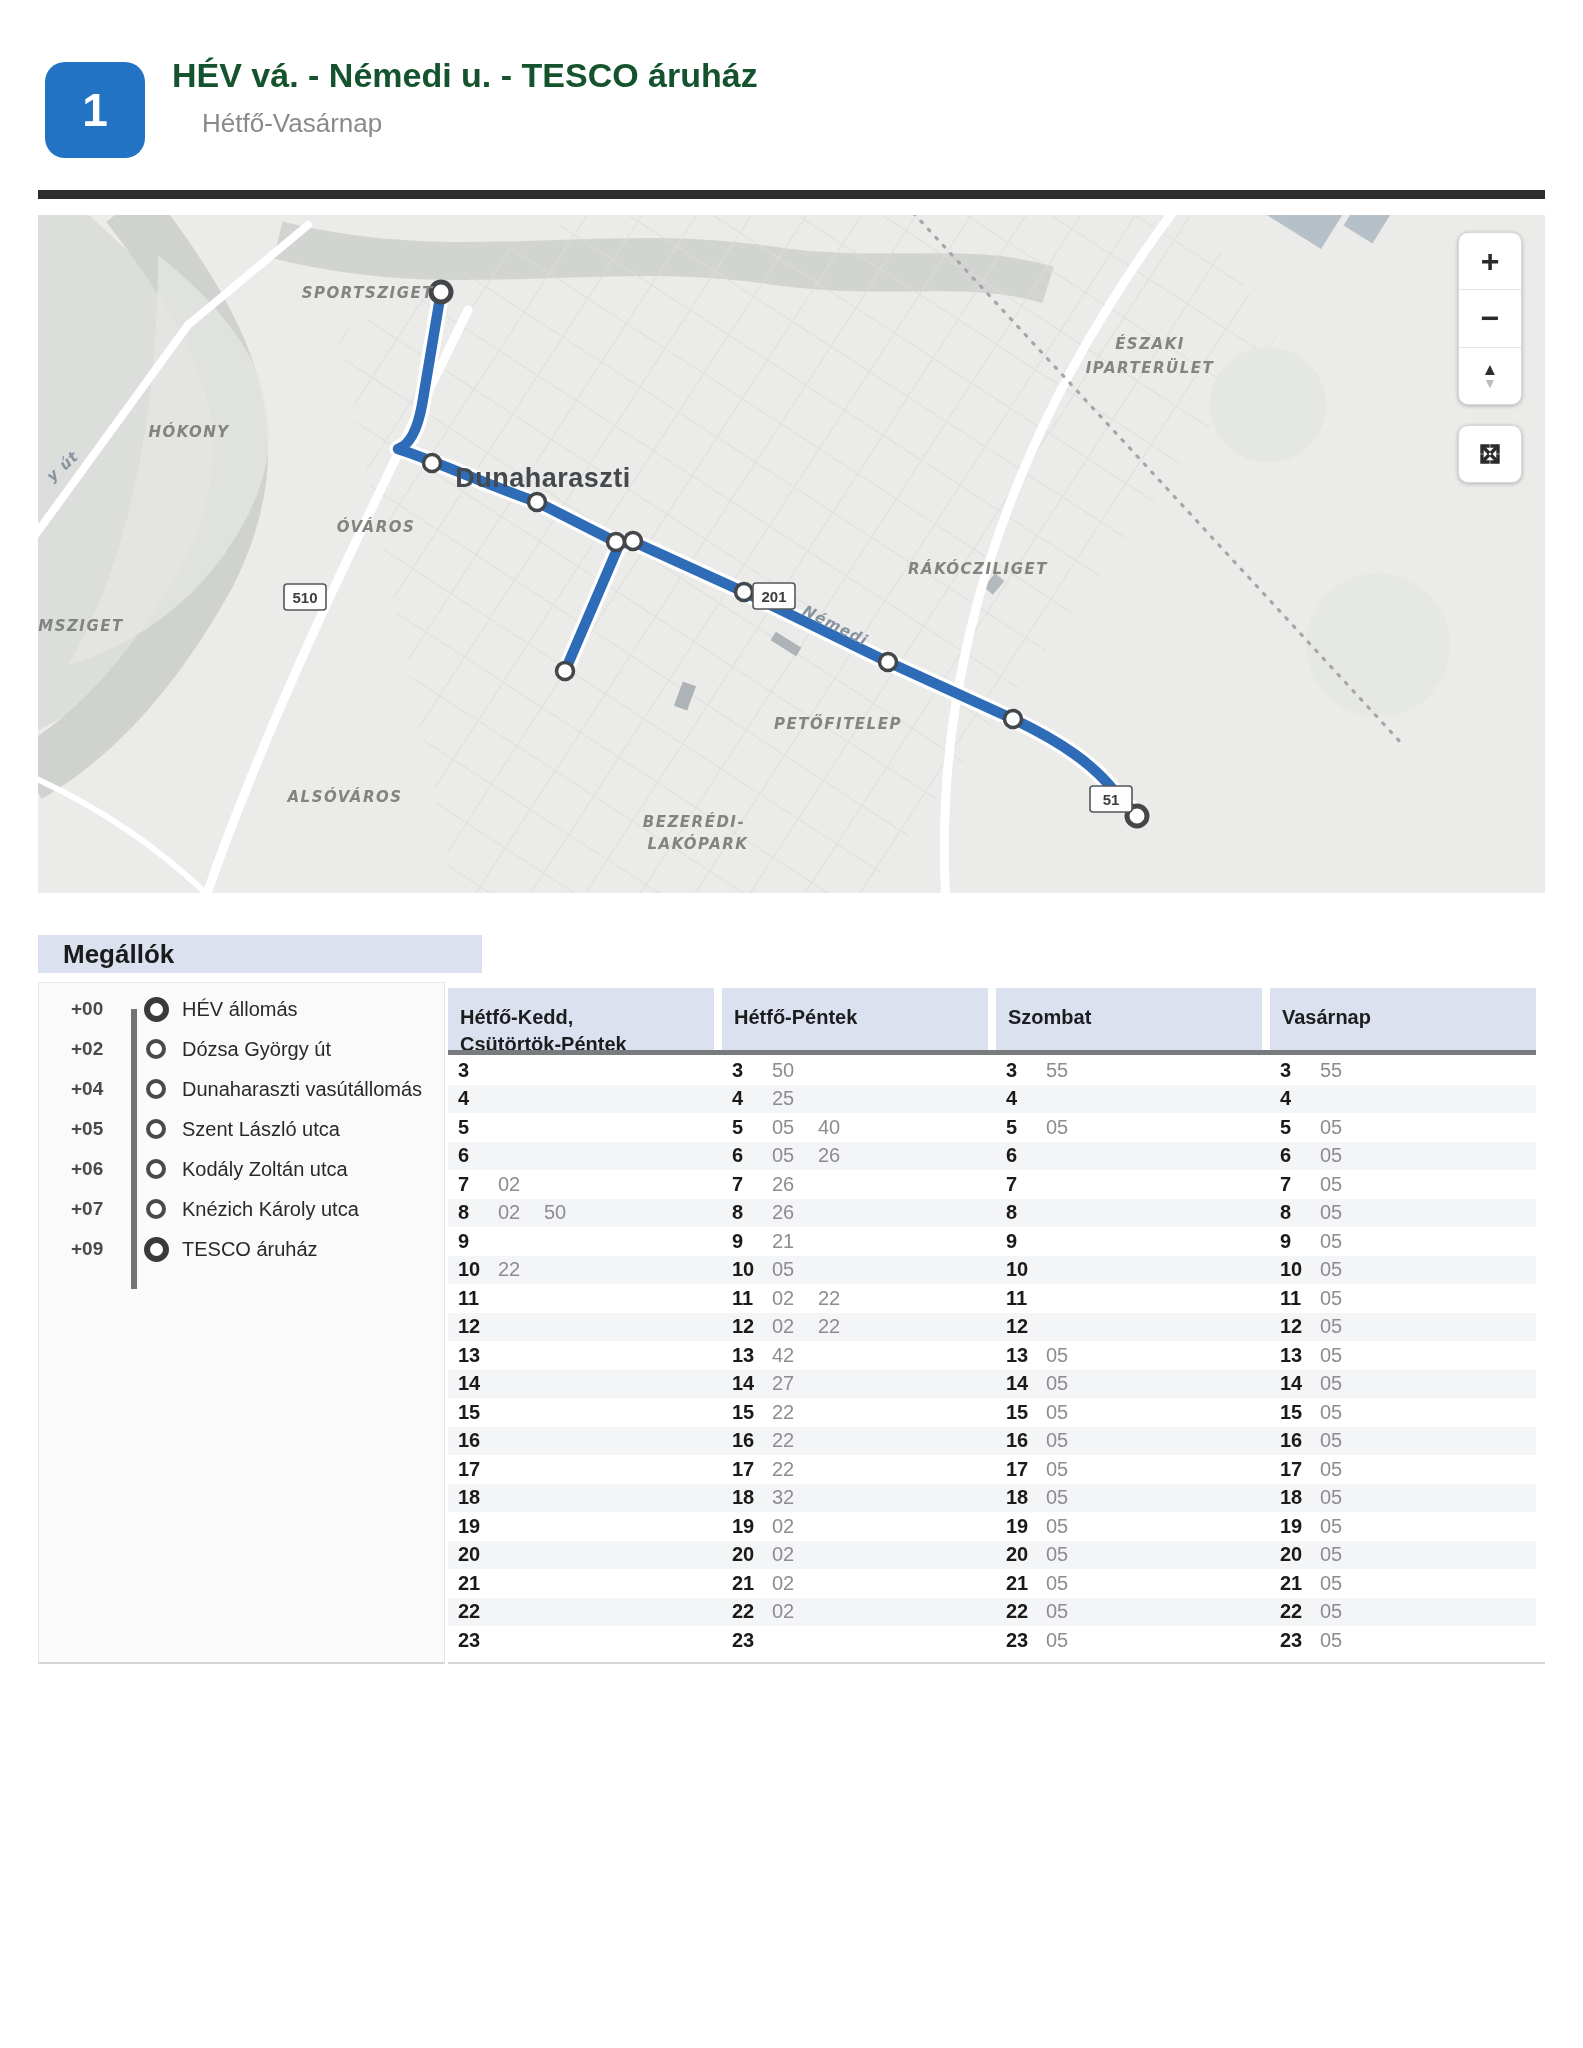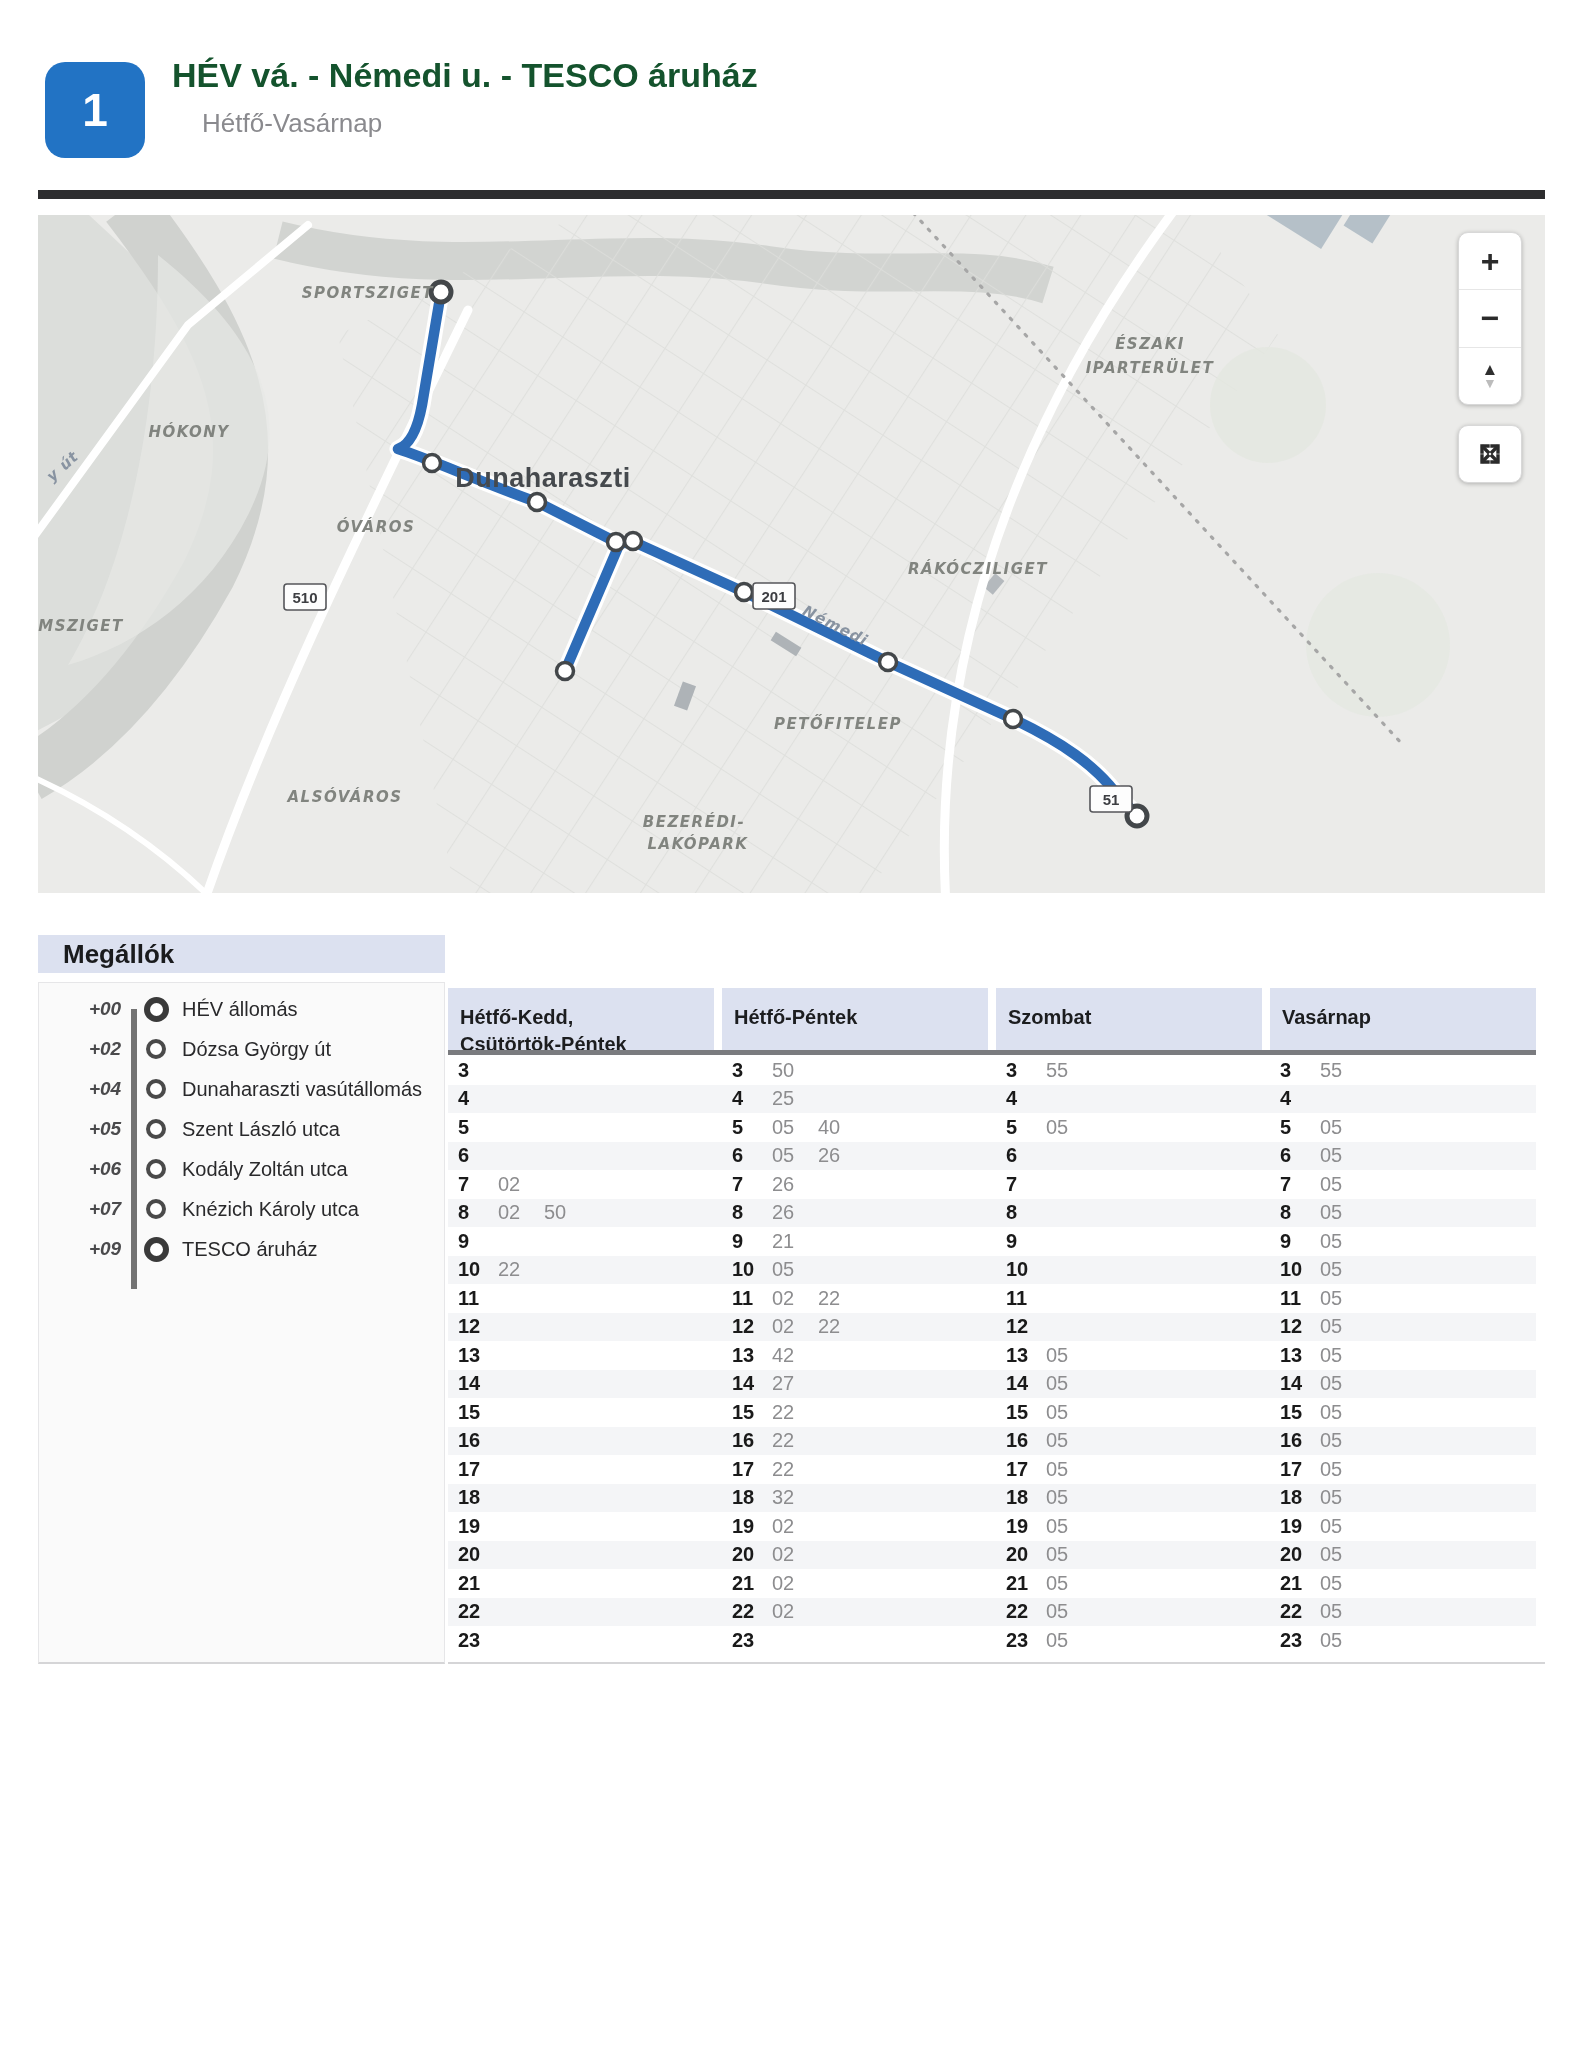--- a/index.html
+++ b/index.html
@@ -26,30 +26,30 @@
              font-size:32px;font-weight:bold;color:#2b2b2b;cursor:pointer;}
   .zoom-cell + .zoom-cell{border-top:1px solid #e6e6e6;}
   .tilt{display:flex;flex-direction:column;align-items:center;line-height:1;}
   .tilt .up{font-size:17px;color:#2f2f2f;}
   .tilt .down{font-size:14px;color:#bcbcbc;margin-top:-2px;}
   .fs-btn{top:210px;height:56px;display:flex;align-items:center;justify-content:center;cursor:pointer;}
   
   .board{position:absolute;left:38px;top:935px;width:1507px;height:740px;}
   .bar{position:absolute;top:0;height:38px;background:#dce1f0;color:#1a1b1d;font-size:26px;
        font-weight:bold;line-height:38px;padding-left:14px;box-sizing:border-box;}
-  .bar-left{left:0;width:407px;padding-left:25px;}
+  .bar-left{left:0;width:444px;padding-left:25px;}
   .bar-right{left:410px;width:1097px;}
   .panel{position:absolute;top:47px;height:682px;box-sizing:border-box;}
   .panel-left{left:0;width:407px;background:#fafafa;border:1px solid #e6e6e8;border-bottom:2px solid #d5d5d7;}
   .panel-right{left:410px;width:1097px;background:#fff;border-bottom:2px solid #d5d5d7;}
   
   .stops-rows{position:relative;padding-top:6px;}
   .stops-line{position:absolute;left:92px;top:26px;width:6px;height:280px;background:#737373;}
   .stop-row{position:relative;height:40px;display:flex;align-items:center;}
-  .stop-offset{width:68px;margin-left:32px;text-align:center;font-size:19px;font-weight:600;color:#4a4a4c;font-style:italic;}
+  .stop-offset{width:68px;margin-left:32px;text-align:left;font-size:19px;font-weight:600;color:#4a4a4c;}
   .stop-node{box-sizing:border-box;width:20px;height:20px;border:4px solid #4a4a4a;border-radius:50%;
              background:#fff;margin-left:7px;flex:none;position:relative;z-index:1;}
   .stop-node.terminal{width:25px;height:25px;border:6px solid #3a3a3a;margin-left:5px;}
   .stop-name{margin-left:16px;font-size:20px;color:#29292b;}
   .stop-row.term .stop-name{margin-left:13px;}
   
   .tt-heads{position:absolute;left:0;top:6px;width:1088px;display:grid;
             grid-template-columns:repeat(4,266px);column-gap:8px;}
   .tt-head{background:#dce1f0;height:62px;box-sizing:border-box;padding:16px 0 0 12px;
            font-size:20px;font-weight:bold;color:#1c1d1f;line-height:27px;}

